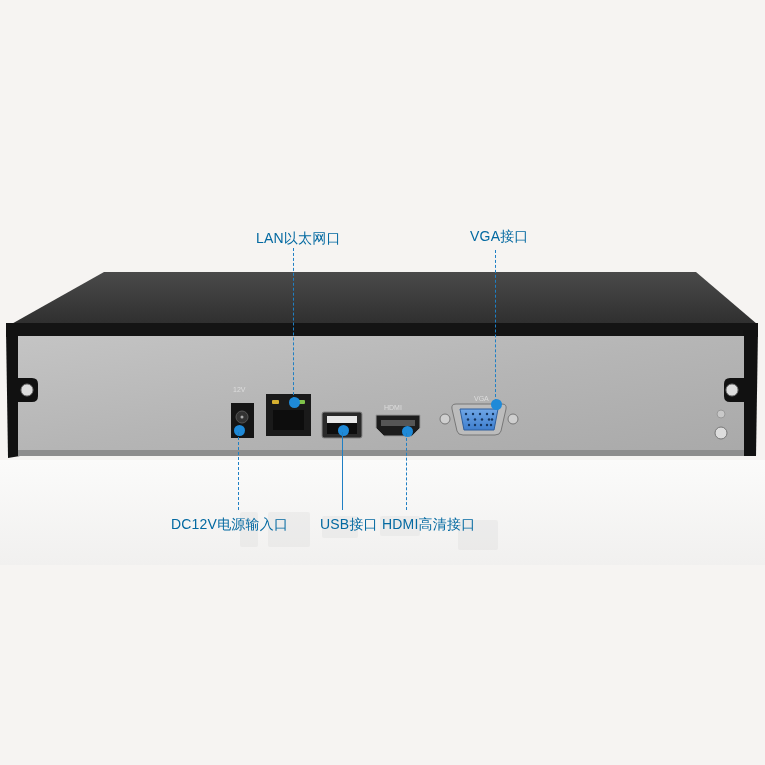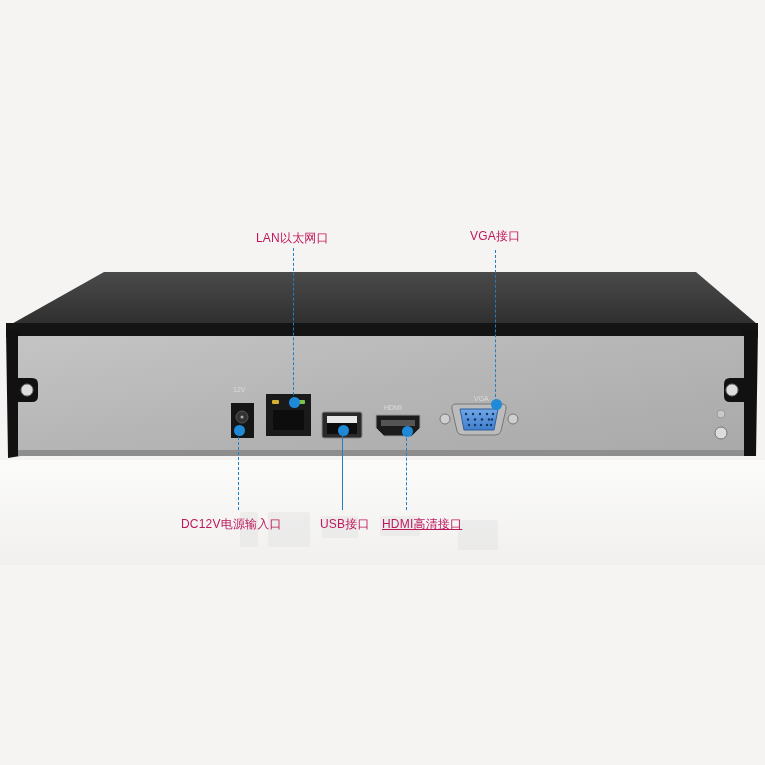--- a/index.html
+++ b/index.html
@@ -8,21 +8,21 @@
     background: #f6f4f2;
     font-family: "Liberation Sans", "DejaVu Sans", sans-serif;
   }
   .stage { position: absolute; left: 0; top: 0; width: 765px; height: 765px; }
   .floor {
     position: absolute; left: 0; top: 460px; width: 765px; height: 105px;
     background: linear-gradient(#fbfbfa, #f1f0ef);
   }
   .device { position: absolute; left: 0; top: 0; width: 765px; height: 765px; }
   .label {
-    position: absolute; color: #be185d; font-size: 12px; white-space: nowrap;
+    position: absolute; color: #0369a1; font-size: 14px; white-space: nowrap;
     letter-spacing: 0.2px;
   }
   .leader {
     position: absolute; width: 0; border-left: 1px dashed #1f7fc4;
   }
   .leader.solid { border-left-style: solid; }
   .dot {
     position: absolute; width: 11px; height: 11px; border-radius: 50%;
     background: #1f8ad8; margin-left: -5px; margin-top: -5px;
   }
@@ -119,22 +119,22 @@
   <div class="label" style="left:256px;top:230px;">LAN以太网口</div>
   <div class="leader" style="left:293px;top:248px;height:152px;"></div>
   <div class="dot" style="left:294px;top:402px;"></div>
 
   <div class="label" style="left:470px;top:228px;">VGA接口</div>
   <div class="leader" style="left:495px;top:250px;height:152px;"></div>
   <div class="dot" style="left:496px;top:404px;"></div>
 
   <div class="dot" style="left:239px;top:430px;"></div>
   <div class="leader" style="left:238px;top:432px;height:78px;"></div>
-  <div class="label" style="left:181px;top:516px;">DC12V电源输入口</div>
+  <div class="label" style="left:171px;top:516px;">DC12V电源输入口</div>
 
   <div class="dot" style="left:343px;top:430px;"></div>
   <div class="leader solid" style="left:342px;top:432px;height:78px;"></div>
   <div class="label" style="left:320px;top:516px;">USB接口</div>
 
   <div class="dot" style="left:407px;top:431px;"></div>
   <div class="leader" style="left:406px;top:433px;height:77px;"></div>
-  <div class="label" style="left:382px;top:516px;text-decoration:underline;">HDMI高清接口</div>
+  <div class="label" style="left:382px;top:516px;">HDMI高清接口</div>
 </div>
 
 </body></html>

